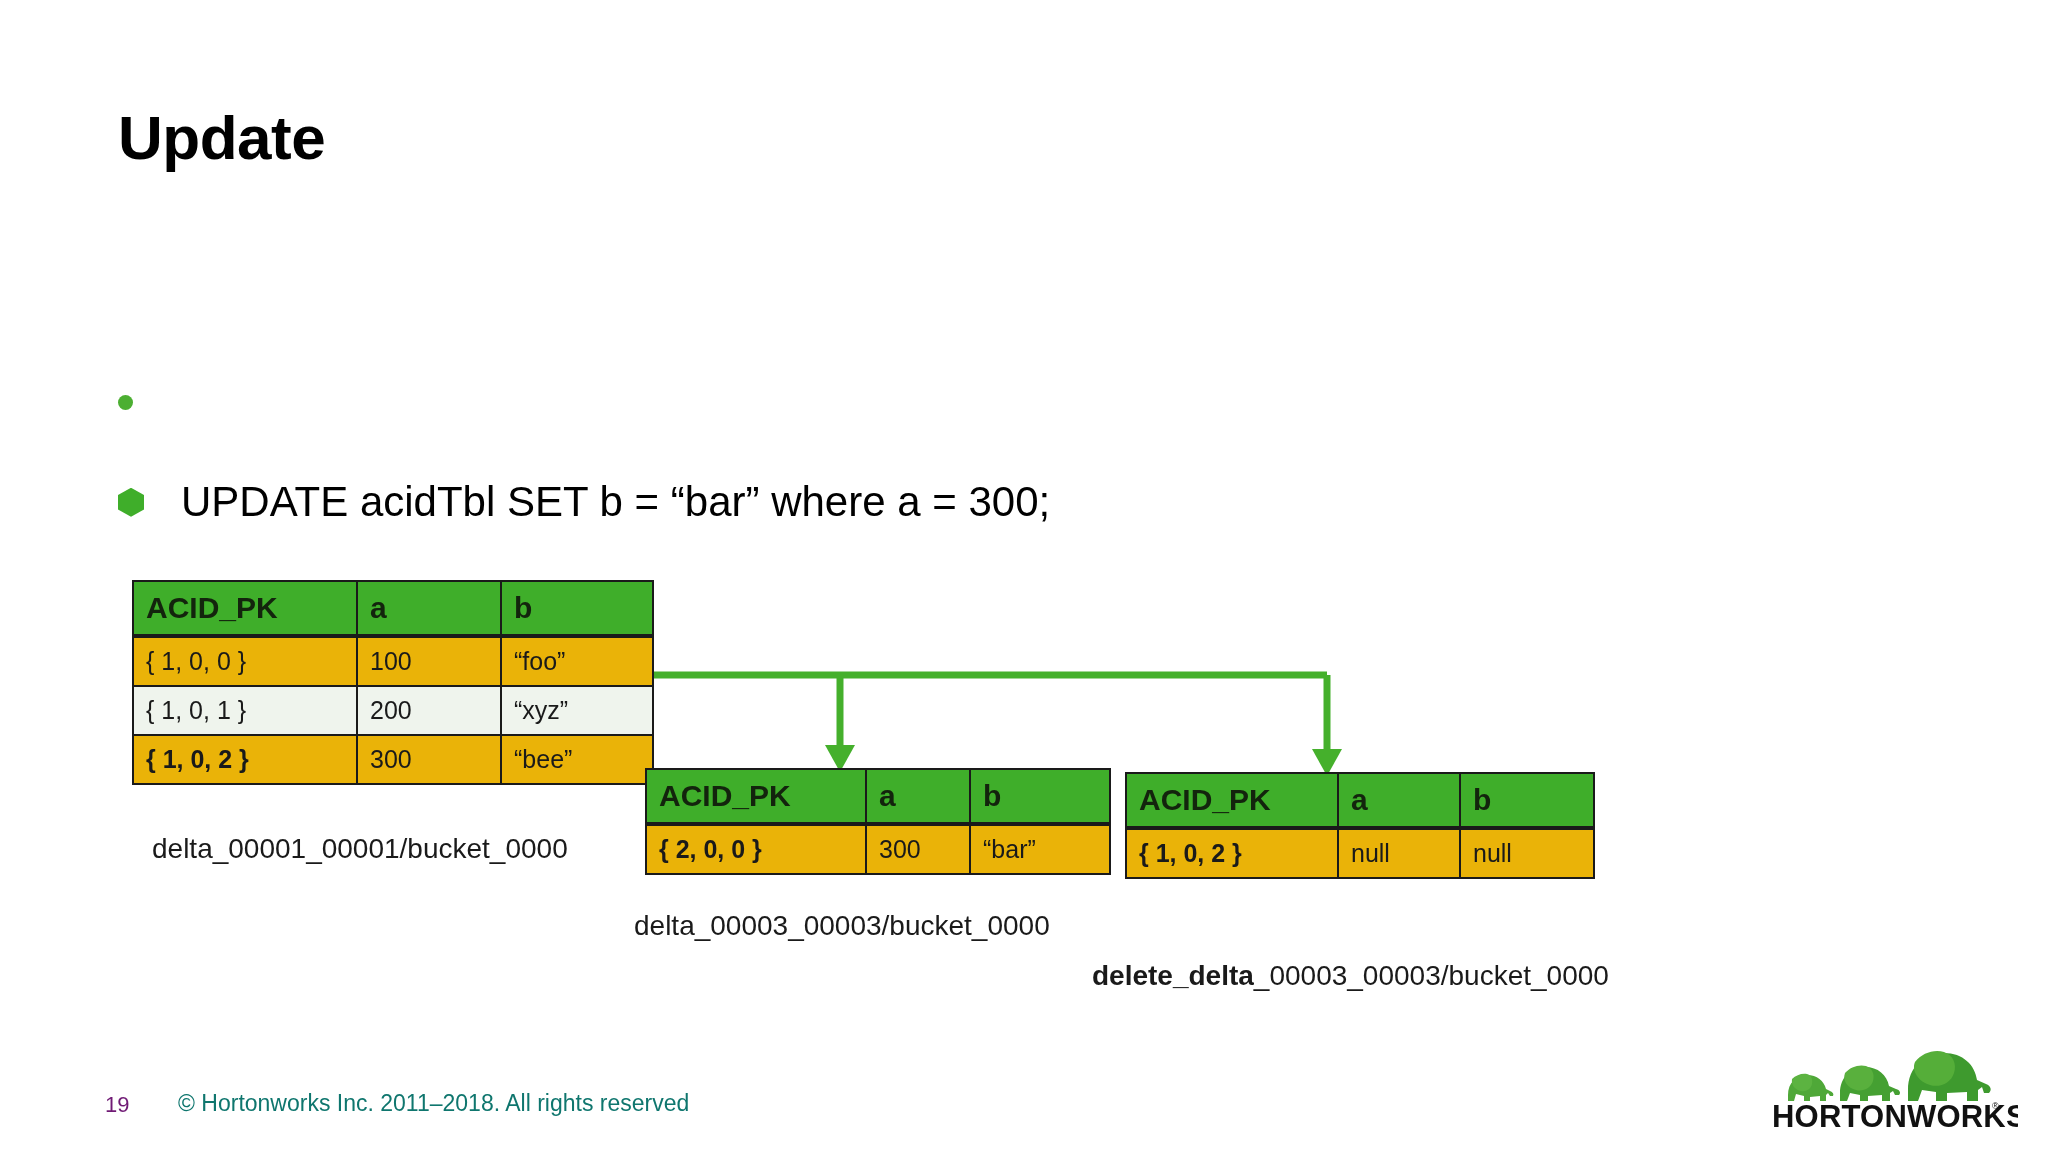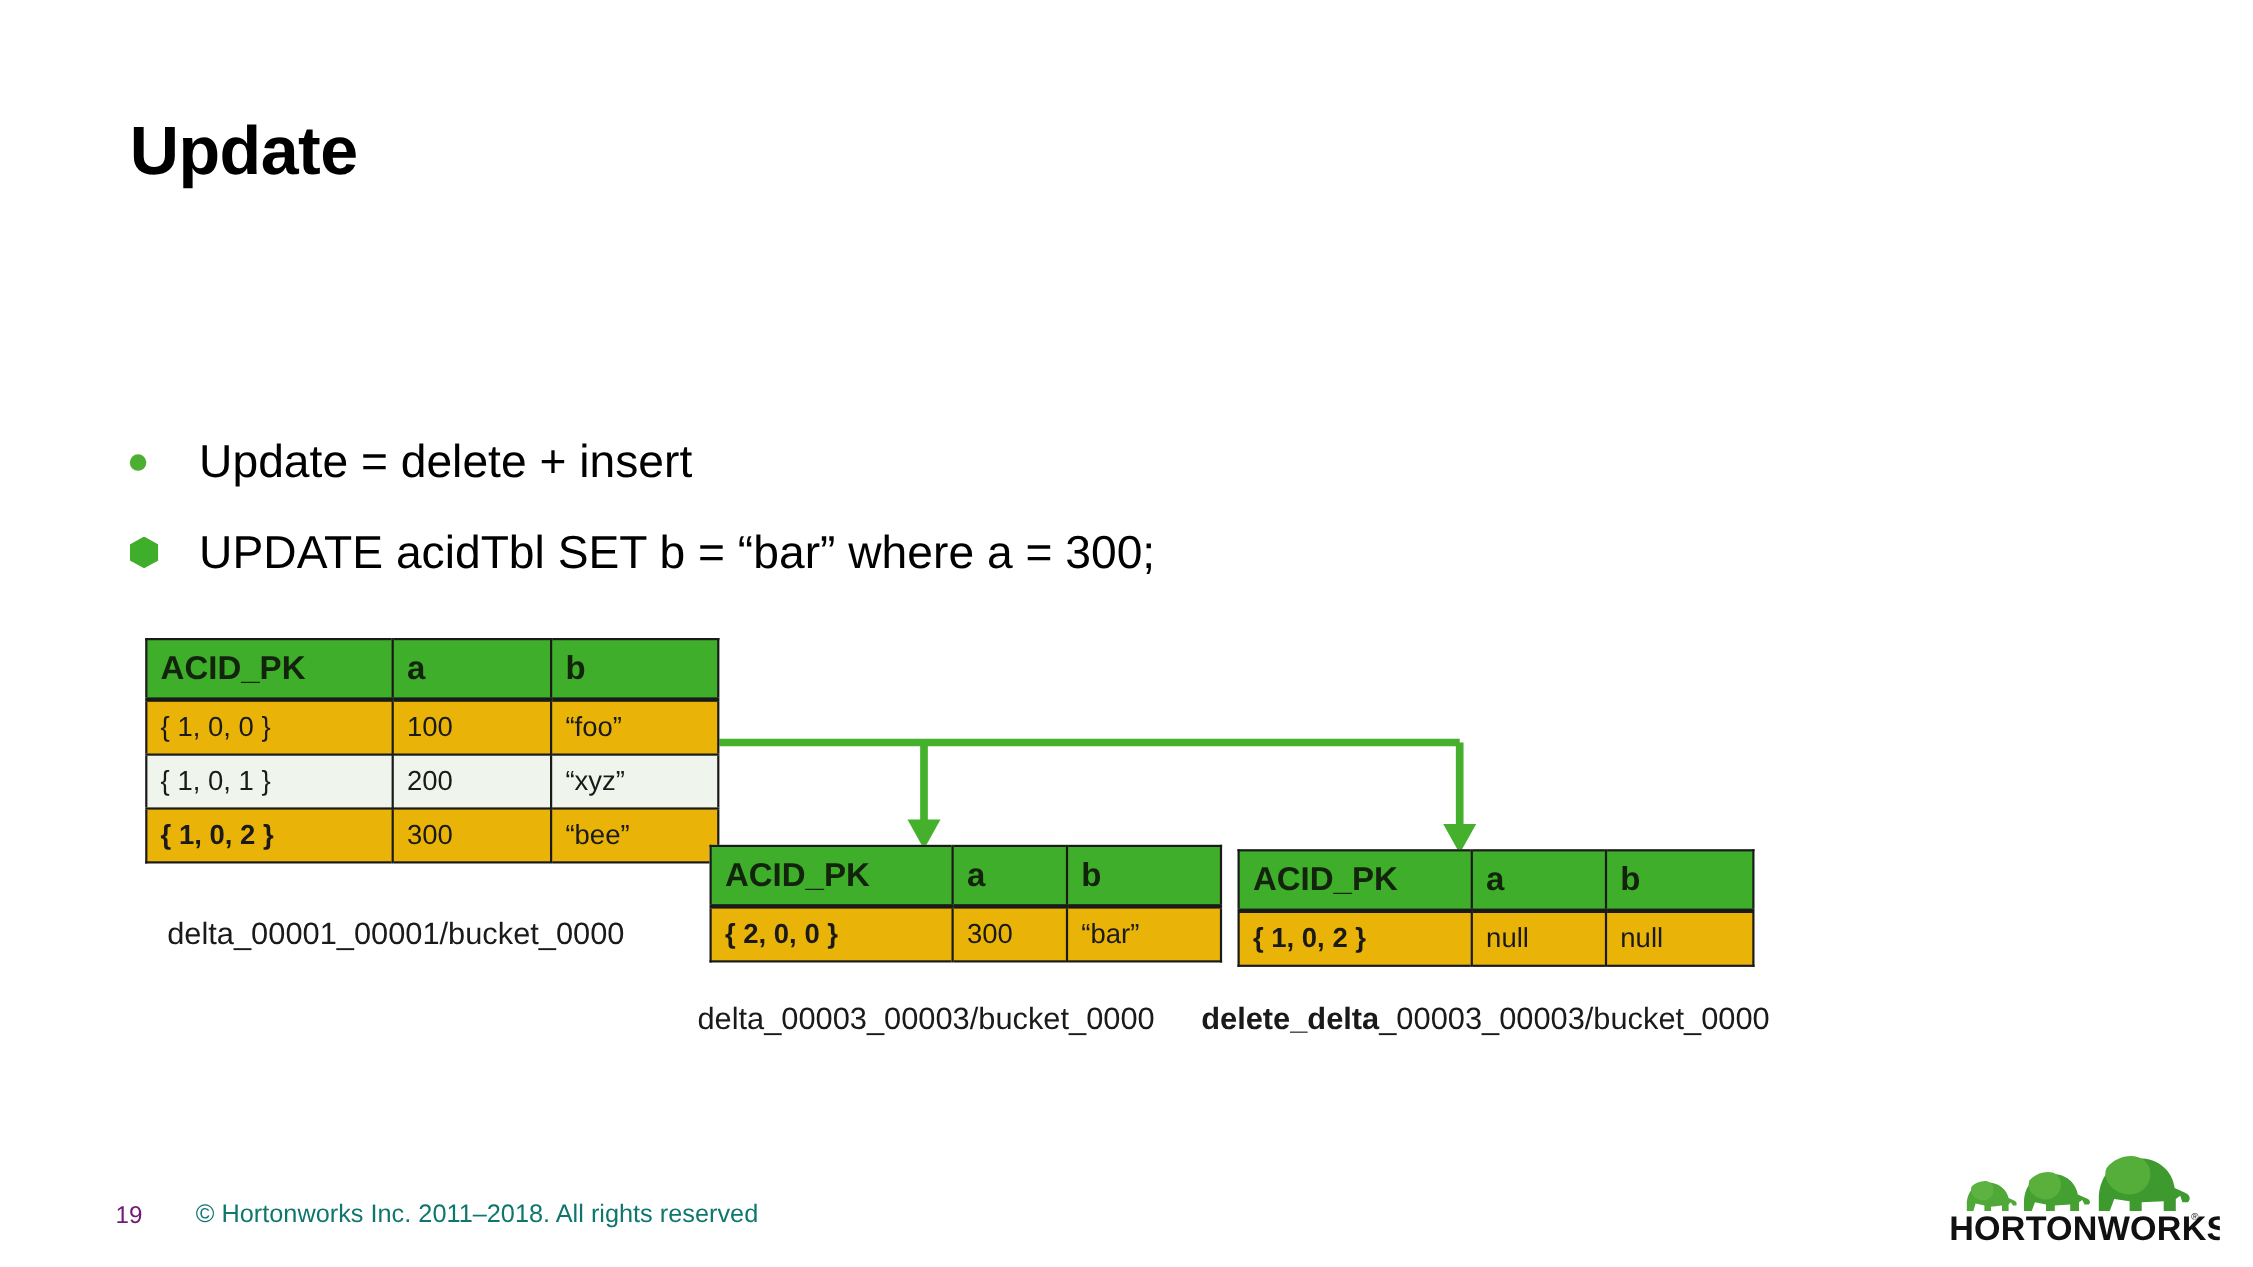--- a/index.html
+++ b/index.html
@@ -114,21 +114,21 @@
 
   
   .table-caption {
     position: absolute;
     font-size: 28px;
     color: #1a1a1a;
     white-space: nowrap;
   }
   #caption-source { left: 152px; top: 833px; }
   #caption-insert-delta { left: 634px; top: 910px; }
-  #caption-delete-delta { left: 1092px; top: 910px; }
+  #caption-delete-delta { left: 1092px; top: 960px; }
   .caption-strong { font-weight: bold; }
 
   
   #connector-layer {
     position: absolute;
     left: 0;
     top: 0;
     width: 2048px;
     height: 1152px;
     pointer-events: none;
@@ -160,21 +160,20 @@
     height: 95px;
   }
 </style>
 </head>
 <body>
 
 <div id="slide-title">Update</div>
 
 <div class="bullet-row" id="bullet-row-0">
   <span class="bullet-marker-dot"></span>
-  <span class="bullet-text">Update = delete + insert</span>
 </div>
 
 <div class="bullet-row" id="bullet-row-1">
   <span class="bullet-marker-hex"></span>
   <span class="bullet-text">UPDATE acidTbl SET b = “bar” where a = 300;</span>
 </div>
 
 <svg id="connector-layer" viewBox="0 0 2048 1152" width="2048" height="1152" aria-hidden="true">
 
   <path d="M 578 675 L 1327 675" stroke="#45B02C" stroke-width="7" fill="none"></path>

